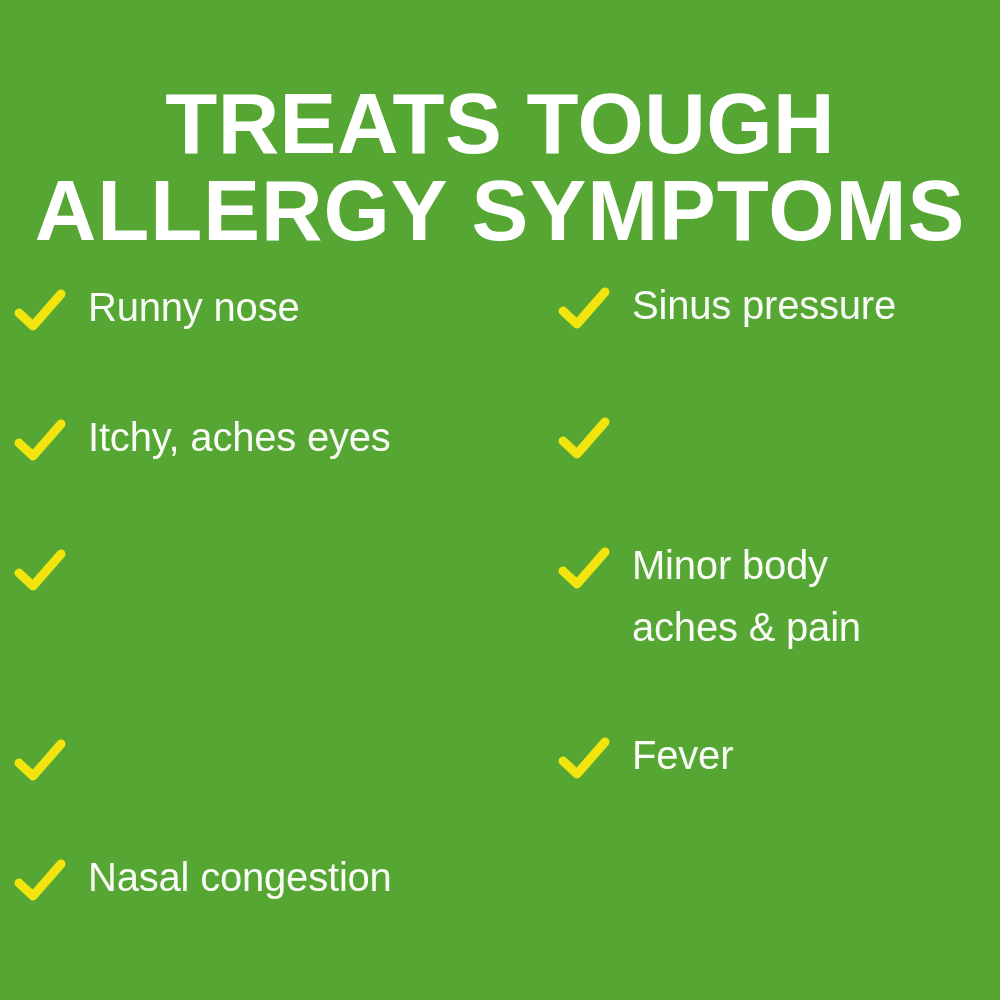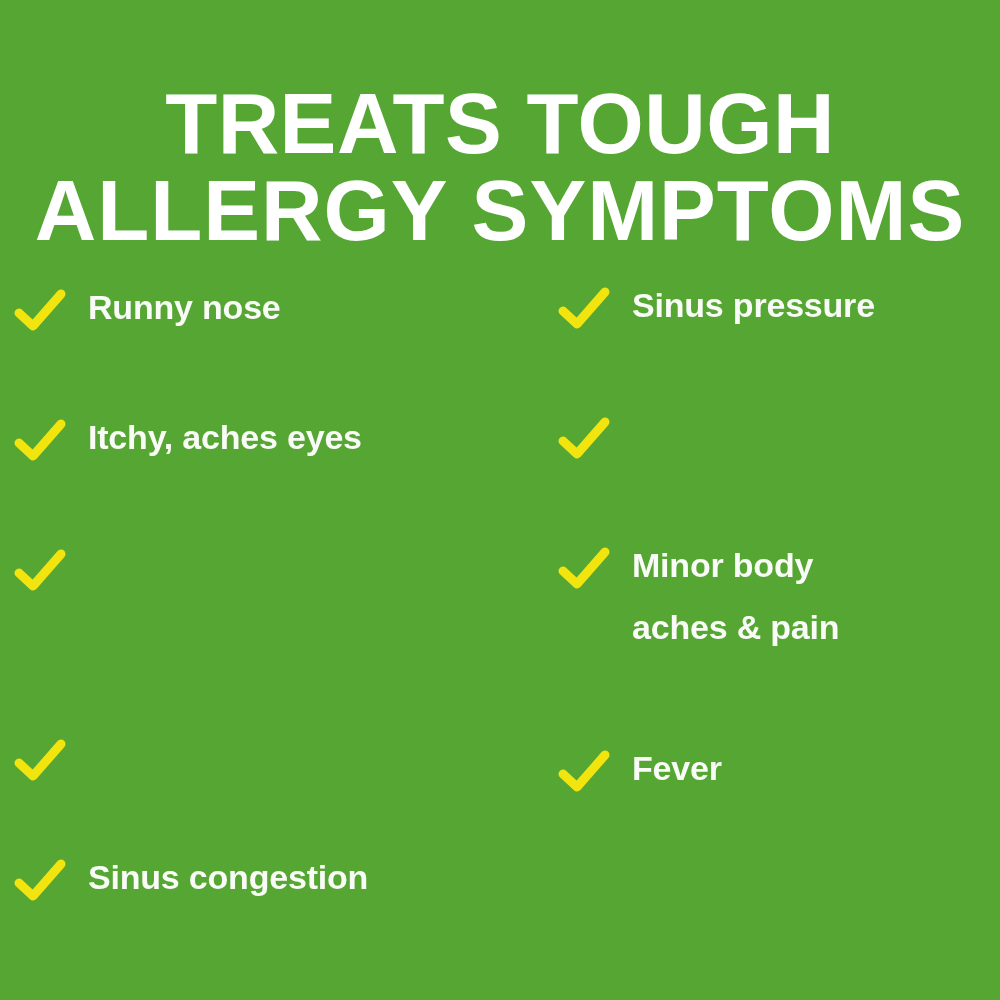--- a/index.html
+++ b/index.html
@@ -75,39 +75,39 @@
     height: 52px;
     margin-right: 22px;
     position: relative;
     top: 10px;
   }
   .check svg { display: block; width: 52px; height: 52px; }
 
   .symptom-label {
     color: #f9fbf6;
     font-family: "Liberation Sans", sans-serif;
-    font-weight: 700;
-    font-size: 34px;
+    font-weight: 400;
+    font-size: 40px;
     line-height: 62px;
     letter-spacing: -0.2px;
     white-space: pre-line;
   }
 
   
   .lrow-0 { top: 8px;   }
   .lrow-1 { top: 138px; }
   .lrow-2 { top: 268px; }
   .lrow-3 { top: 458px; }
   .lrow-4 { top: 578px; }
 
   
   .rrow-0 { top: 6px;   }
   .rrow-1 { top: 136px; }
   .rrow-2 { top: 266px; }
-  .rrow-3 { top: 469px; }
+  .rrow-3 { top: 456px; }
 </style>
 </head>
 <body>
 
 <div id="infographic">
 
   <h1 class="headline">
     <span class="hl-line hl-line-1">TREATS TOUGH</span>
     <span class="hl-line hl-line-2">ALLERGY SYMPTOMS</span>
   </h1>
@@ -149,21 +149,21 @@
           </svg>
         </span>
       </div>
 
       <div class="symptom lrow-4">
         <span class="check">
           <svg viewBox="0 0 52 52" xmlns="http://www.w3.org/2000/svg" aria-hidden="true">
             <path d="M5 27 L19 40 L47 8" fill="none" stroke="#f2e50f" stroke-width="9" stroke-linecap="round" stroke-linejoin="round"></path>
           </svg>
         </span>
-        <span class="symptom-label">Sinus congestion</span>
+        <span class="symptom-label">Nasal congestion</span>
       </div>
 
     </div>
 
     <div class="col col-right">
 
       <div class="symptom rrow-0">
         <span class="check">
           <svg viewBox="0 0 52 52" xmlns="http://www.w3.org/2000/svg" aria-hidden="true">
             <path d="M5 27 L19 40 L47 8" fill="none" stroke="#f2e50f" stroke-width="9" stroke-linecap="round" stroke-linejoin="round"></path>

